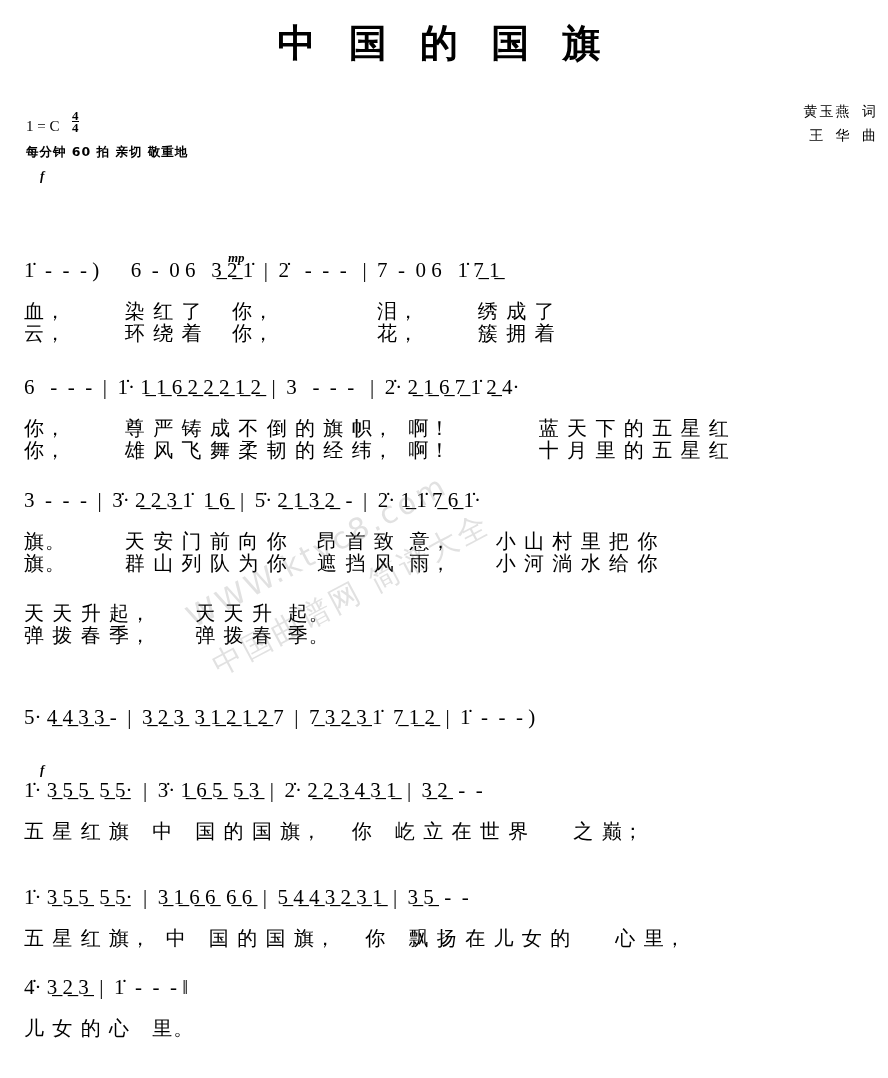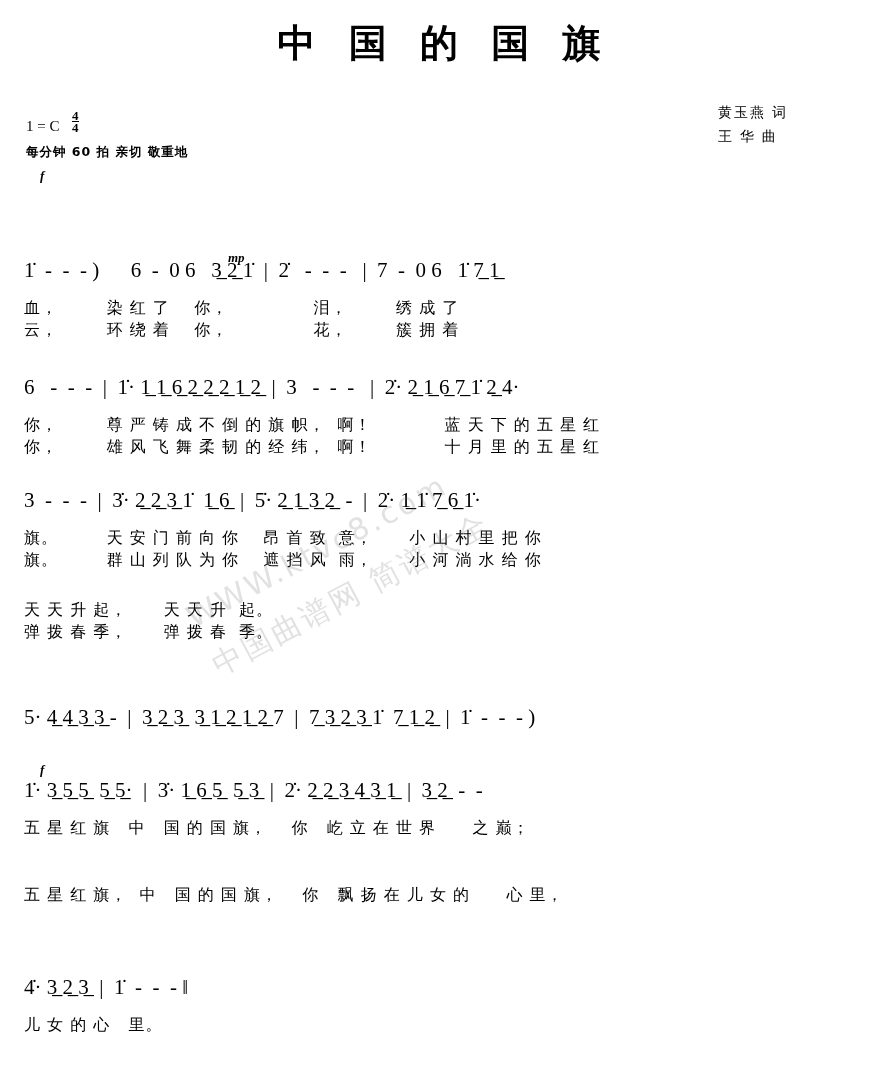--- a/index.html
+++ b/index.html
@@ -28,24 +28,25 @@
     width: 888px;
     text-align: center;
     font-family: "DejaVu Sans", sans-serif;
     font-weight: bold;
     font-size: 38px;
     letter-spacing: 10px;
     color: #000;
   }
   .credits {
     position: absolute;
-    right: 30px;
+    right: 10px;
     top: 100px;
     width: 140px;
-    font-family: Liberation Sans, sans-serif;
+    text-align: right;
+    font-family: Liberation Mono, monospace;
     font-size: 14px;
     line-height: 24px;
     letter-spacing: 2px;
   }
   .keysig {
     position: absolute;
     left: 26px;
     top: 118px;
     font-family: "Liberation Serif", serif;
     font-size: 15px;
@@ -91,21 +92,21 @@
     height: 40px;
     font-family: "Liberation Serif", serif;
     font-size: 21px;
     white-space: pre;
     letter-spacing: 0px;
   }
   .lyric {
     position: relative;
     height: 22px;
     font-family: "DejaVu Sans", sans-serif;
-    font-size: 16px;
+    font-size: 20px;
     white-space: pre;
     letter-spacing: 1px;
   }
 
   .watermark {
     position: absolute;
     left: 210px;
     top: 470px;
     width: 470px;
     height: 260px;
@@ -168,20 +169,21 @@
   <div class="system" style="top:705px;">
     <div class="notes">5· 4̲ 4̲ 3̲ 3̲ -  |  3̲ 2̲ 3̲  3̲ 1̲ 2̲ 1̲ 2̲ 7  |  7̲ 3̲ 2̲ 3̲ 1̇  7̲ 1̲ 2̲  |  1̇  -  -  - )</div>
   </div>
 
   <div class="system" style="top:778px;">
     <div class="notes">1̇· 3̲ 5̲ 5̲  5̲ 5̲·  |  3̇· 1̲ 6̲ 5̲  5̲ 3̲  |  2̇· 2̲ 2̲ 3̲ 4̲ 3̲ 1̲  |  3̲ 2̲  -  -</div>
     <div class="lyric">五 星 红 旗   中   国 的 国 旗，    你   屹 立 在 世 界      之 巅；</div>
   </div>
 
   <div class="system" style="top:885px;">
+    <div class="notes">1̇· 3̲ 5̲ 5̲  5̲ 5̲·  |  3̲ 1̲ 6̲ 6̲  6̲ 6̲  |  5̲ 4̲ 4̲ 3̲ 2̲ 3̲ 1̲  |  3̲ 5̲  -  -</div>
     <div class="lyric">五 星 红 旗，  中   国 的 国 旗，    你   飘 扬 在 儿 女 的      心 里，</div>
   </div>
 
   <div class="system" style="top:975px;">
     <div class="notes">4̇· 3̲ 2̲ 3̲  |  1̇  -  -  - ‖</div>
     <div class="lyric">儿 女 的 心   里。</div>
   </div>
 
   <div class="watermark">
     <div>WWW.ktvc8.com</div>

